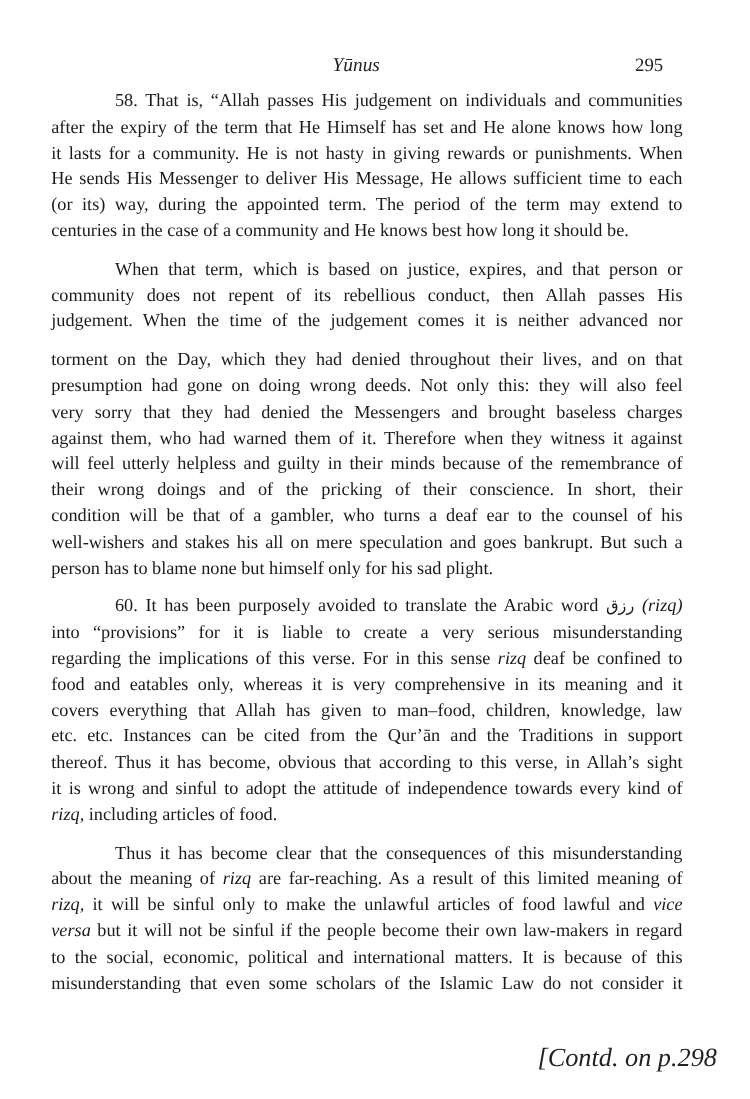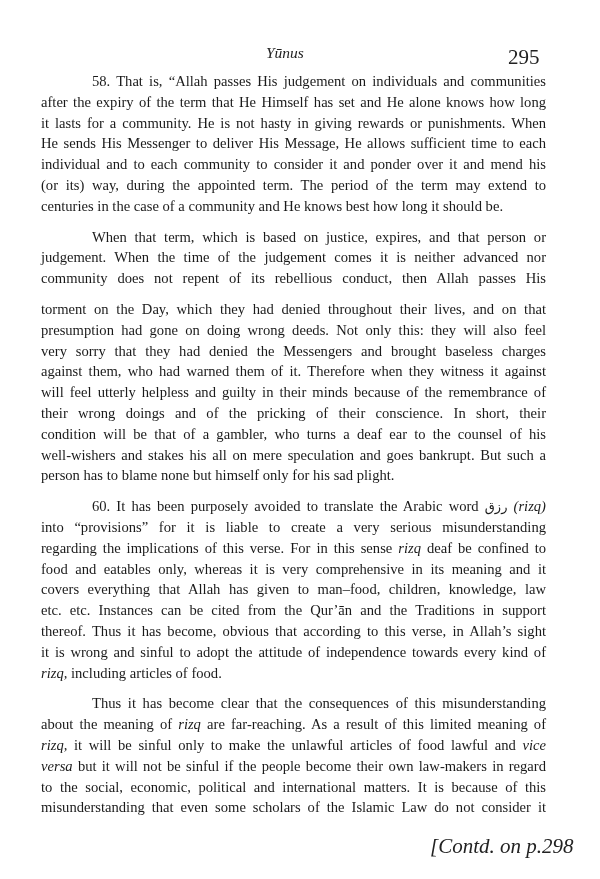--- a/index.html
+++ b/index.html
@@ -11,21 +11,21 @@
       font-family: "Liberation Serif", "DejaVu Serif", serif;
       color: #1a1a1a;
     }
     .page { position: absolute; left: 0; top: 0; width: 600px; height: 879px; }
     .running-title {
       position: absolute; top: 44px; left: 266px;
       font-style: italic; font-size: 15.5px; color: #222;
     }
     .page-number {
       position: absolute; top: 45px; left: 508px;
-      font-size: 21px; color: #222;
+      font-size: 15px; color: #222;
     }
     .body {
       position: absolute; left: 41px; top: 71px; width: 505px;
     }
     .para { margin: 0; }
     .line {
       display: block;
       height: 20.8px;
       line-height: 20.8px;
       font-size: 14.6px;
@@ -51,30 +51,29 @@
   <div class="running-title">Yūnus</div>
   <div class="page-number">295</div>
 
   <div class="body">
 
     <div class="para">
       <span class="line first">58.  That is, “Allah passes His judgement on individuals and communities</span>
       <span class="line">after  the expiry of the term that He Himself has set and He alone knows how long</span>
       <span class="line">it  lasts  for a community. He is not hasty in giving rewards or punishments. When</span>
       <span class="line">He sends His Messenger to deliver His Message, He allows sufficient time to each</span>
-      <span class="line">individual  and  to  each community to consider it and ponder over it and mend his</span>
       <span class="line">(or  its)  way,  during  the  appointed  term.  The period of the term may extend to</span>
       <span class="line last">centuries in the case of a community and He knows best how long it should be.</span>
     </div>
     <div class="para-gap"></div>
 
     <div class="para">
       <span class="line first">When  that  term,  which  is  based  on justice, expires, and that person or</span>
+      <span class="line">community  does  not  repent  of  its  rebellious  conduct,  then  Allah  passes  His</span>
       <span class="line">judgement.  When  the  time  of  the  judgement  comes  it is neither advanced nor</span>
-      <span class="line">community  does  not  repent  of  its  rebellious  conduct,  then  Allah  passes  His</span>
     </div>
     <div class="para-gap"></div>
 
     <div class="para">
       <span class="line">torment  on  the  Day,  which  they  had  denied throughout their lives, and on that</span>
       <span class="line">presumption  had  gone  on  doing  wrong  deeds. Not only this: they will also feel</span>
       <span class="line">very  sorry  that  they  had  denied  the  Messengers  and brought baseless charges</span>
       <span class="line">against  them,   who had warned them of it. Therefore when they witness it against</span>
       <span class="line">will  feel  utterly helpless and guilty in their minds because of the remembrance of</span>
       <span class="line">their  wrong  doings  and  of  the  pricking  of  their  conscience.  In  short,  their</span>

